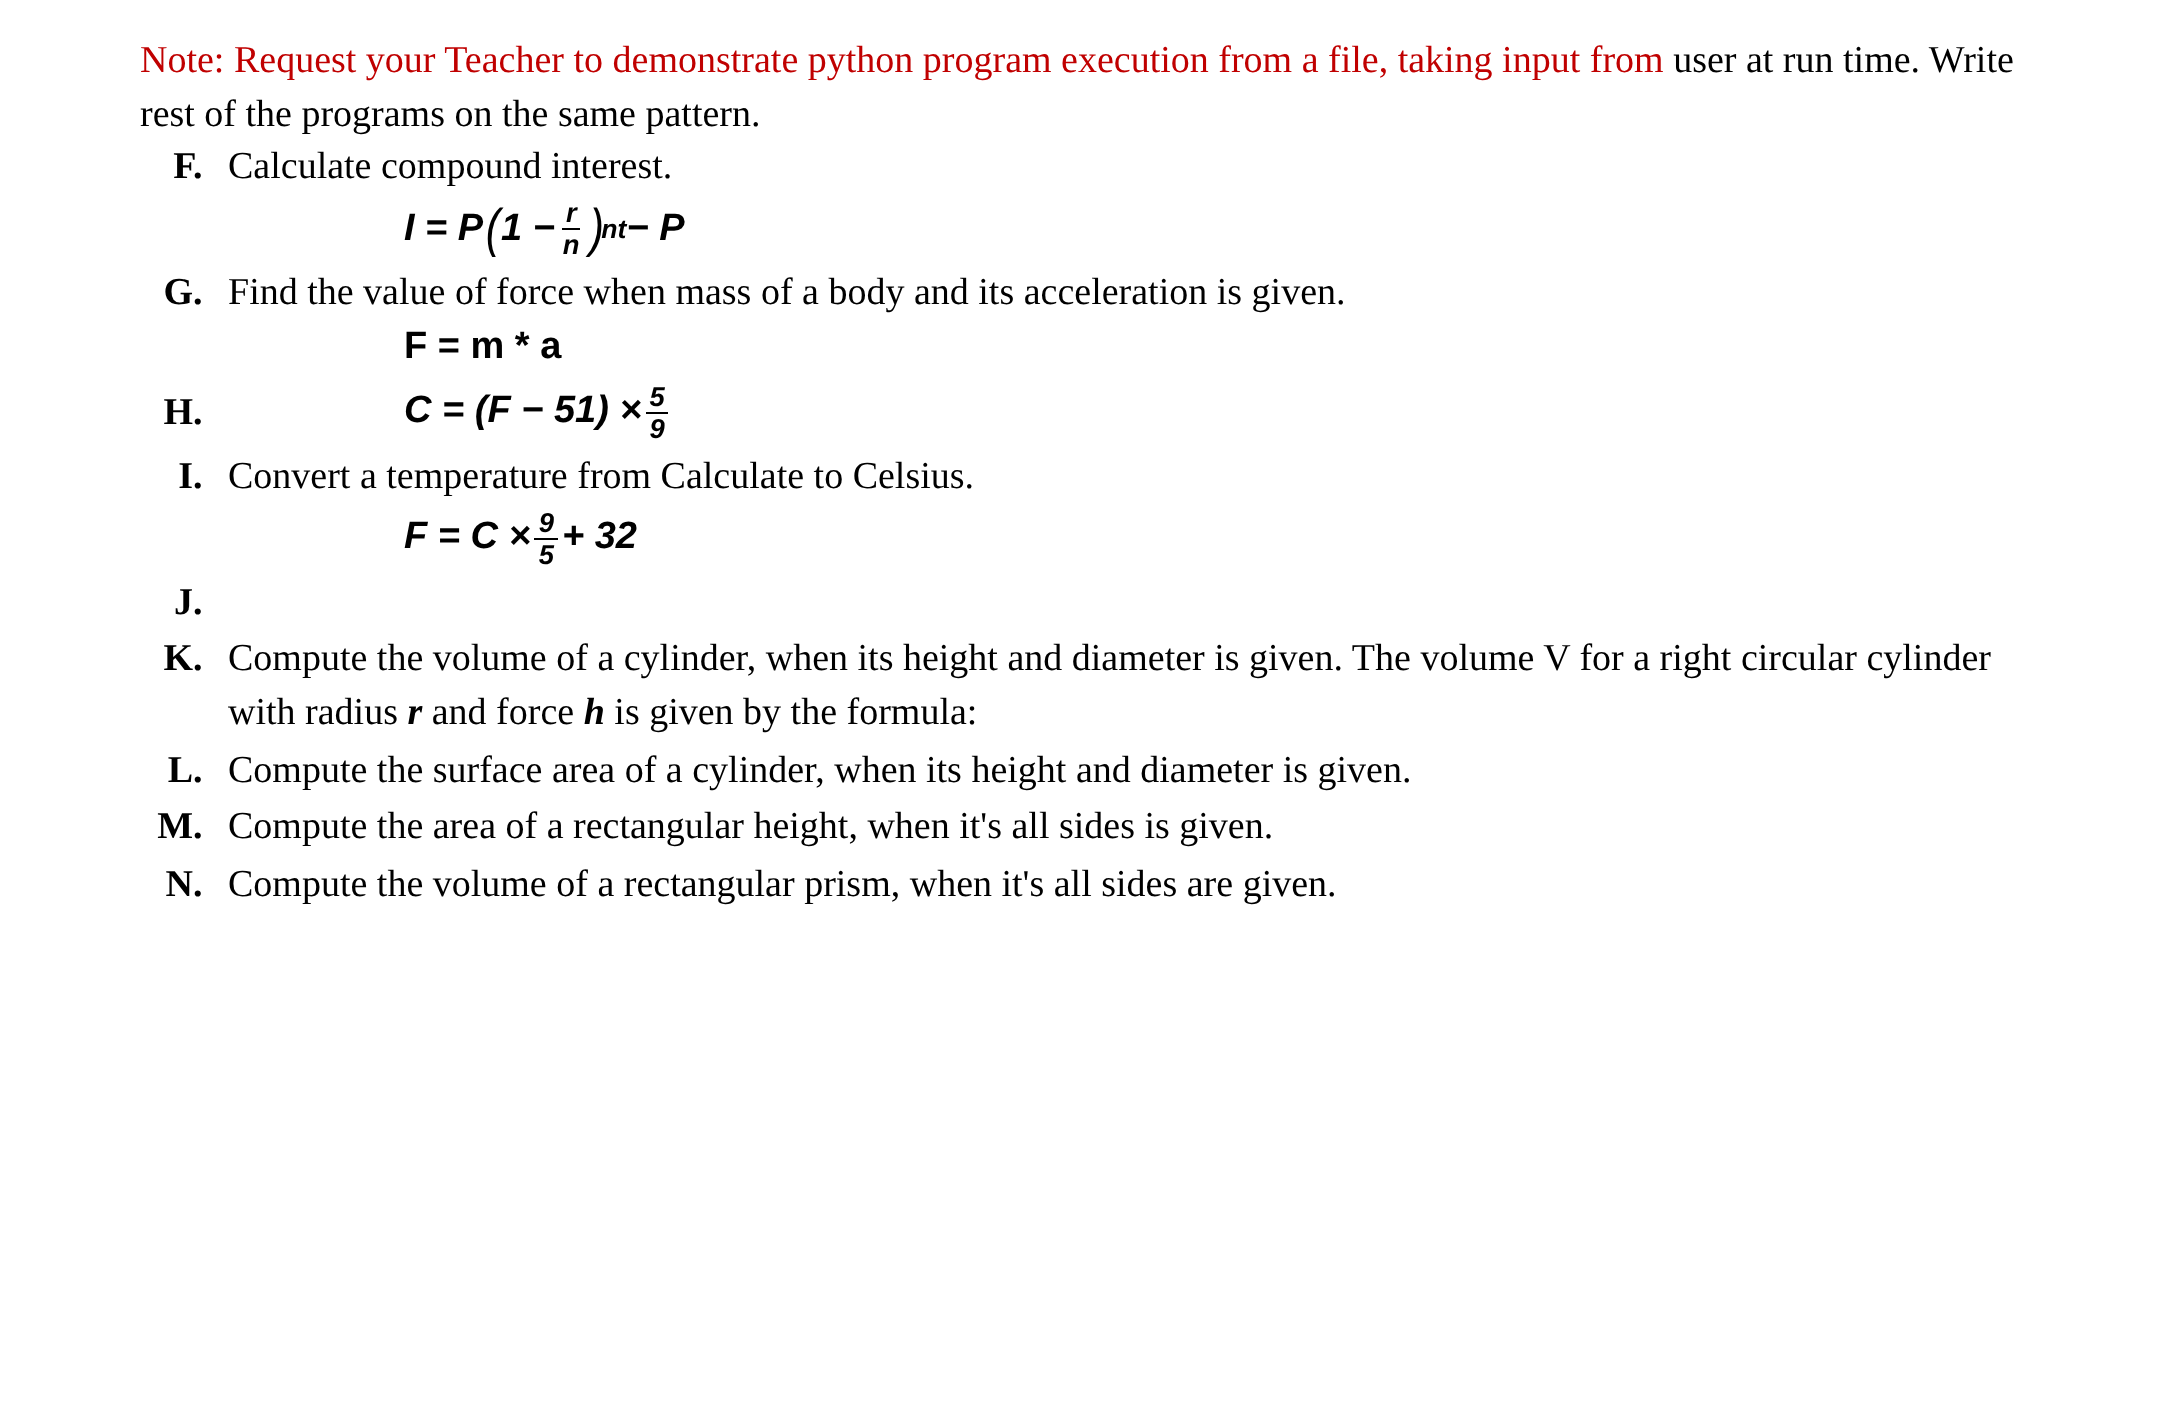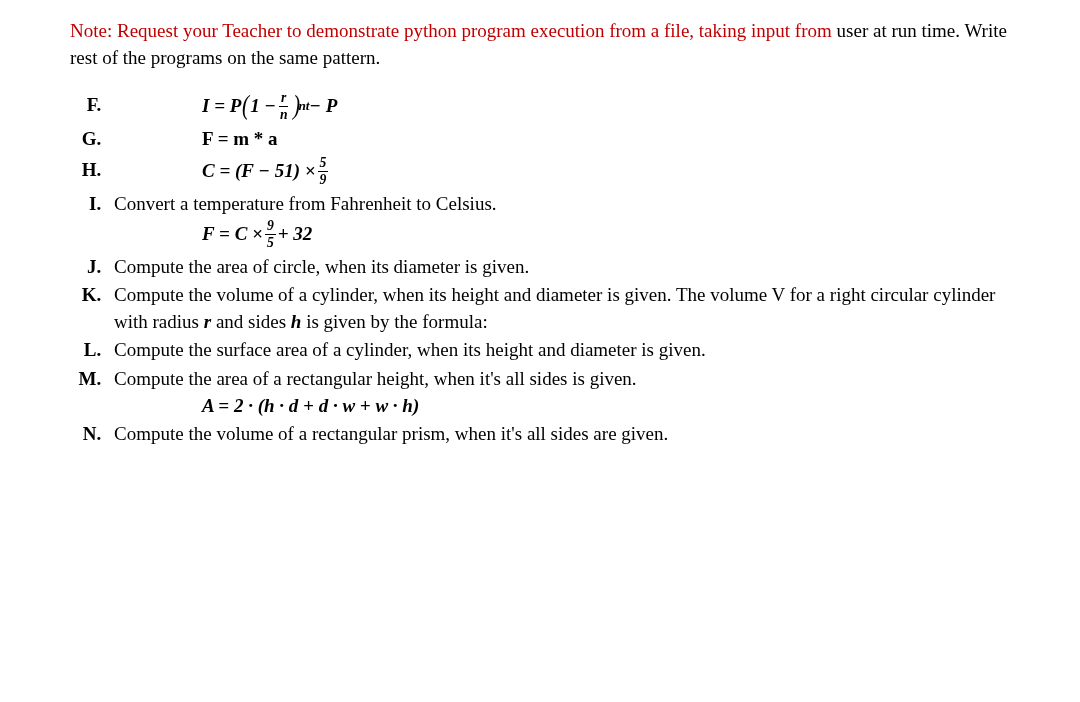--- a/index.html
+++ b/index.html
@@ -12,40 +12,39 @@
       background: #ffffff;
       width: 1080px;
       height: 702px;
       padding: 18px 70px 18px 70px;
       font-size: 19px;
       line-height: 1.4;
       color: #000;
     }
     .note {
       color: #c00000;
-      margin-bottom: 18px;
     }
     .black-text {
       color: #000;
     }
     .exercise-list {
       list-style-type: upper-alpha;
       padding-left: 36px;
     }
     .exercise-item {
       margin-bottom: 2px;
       padding-left: 8px;
     }
     .exercise-item::marker {
       font-weight: bold;
     }
     .formula-line {
       font-weight: bold;
       font-style: italic;
-      font-family: Liberation Serif, serif;
+      font-family: Liberation Sans, sans-serif;
       margin-left: 88px;
       line-height: 1.2;
       padding-top: 2px;
       padding-bottom: 2px;
       display: block;
     }
     .formula-row {
       display: inline-flex;
       align-items: center;
       vertical-align: middle;
@@ -88,84 +87,84 @@
 </head>
 <body>
 
 <div class="note">
   <span>Note: Request your Teacher to demonstrate python program execution from a file, taking input from </span><span class="black-text">user at run time. Write rest of the programs on the same pattern.</span>
 </div>
 
 <ol class="exercise-list" start="6">
 
   <li class="exercise-item">
+    <span>Calculate compound interest.</span>
     <span class="formula-line">
       <span class="formula-row">
         <span>I  =  P</span>
         <span class="lparen">(</span>
         <span>1 − </span>
         <span class="frac">
           <span class="num">r</span>
           <span class="den">n</span>
         </span>
         <span class="rparen">)</span>
         <span class="sup" style="margin-left:-2px;">nt</span>
         <span>  −  P</span>
       </span>
     </span>
   </li>
 
   <li class="exercise-item">
+    <span>Find the value of force when mass of a body and its acceleration is given.</span>
     <span class="formula-line">
       <span class="normal-weight" style="font-weight:bold;">F = m * a</span>
     </span>
   </li>
 
   <li class="exercise-item">
     <span class="formula-line">
       <span class="formula-row">
         <span>C  =  (F − 51) × </span>
         <span class="frac">
           <span class="num">5</span>
           <span class="den">9</span>
         </span>
       </span>
     </span>
   </li>
 
   <li class="exercise-item">
-    <span>Convert a temperature from Fahrenheit to Celsius.</span>
+    <span>Convert a temperature from Calculate to Celsius.</span>
     <span class="formula-line">
       <span class="formula-row">
         <span>F  =  C × </span>
         <span class="frac">
           <span class="num">9</span>
           <span class="den">5</span>
         </span>
         <span> + 32</span>
       </span>
     </span>
   </li>
 
   <li class="exercise-item">
-    <span>Compute the area of circle, when its diameter is given.</span>
   </li>
 
   <li class="exercise-item">
     <span>
-      <span>Compute the volume of a cylinder, when its height and diameter is given. The volume V for a right circular cylinder with radius </span><b><i>r</i></b><span> and sides </span><b><i>h</i></b><span> is given by the formula:</span>
+      <span>Compute the volume of a cylinder, when its height and diameter is given. The volume V for a right circular cylinder with radius </span><b><i>r</i></b><span> and force </span><b><i>h</i></b><span> is given by the formula:</span>
     </span>
   </li>
 
   <li class="exercise-item">
     <span>Compute the surface area of a cylinder, when its height and diameter is given.</span>
   </li>
 
   <li class="exercise-item">
     <span>Compute the area of a rectangular height, when it's all sides is given.</span>
-    <span class="formula-line">A  =  2 · (h · d  +  d · w  +  w · h)</span>
   </li>
 
   <li class="exercise-item">
     <span>Compute the volume of a rectangular prism, when it's all sides are given.</span>
   </li>
 
 </ol>
 
 </body></html>

